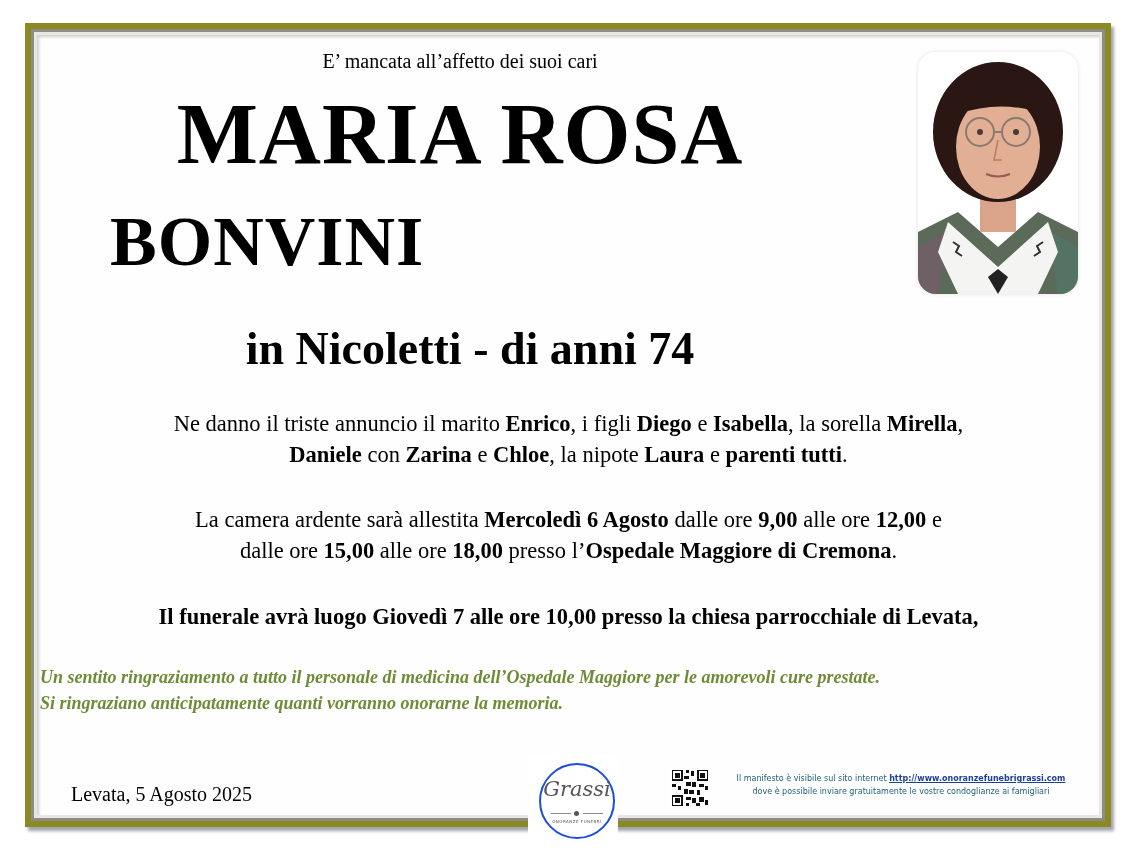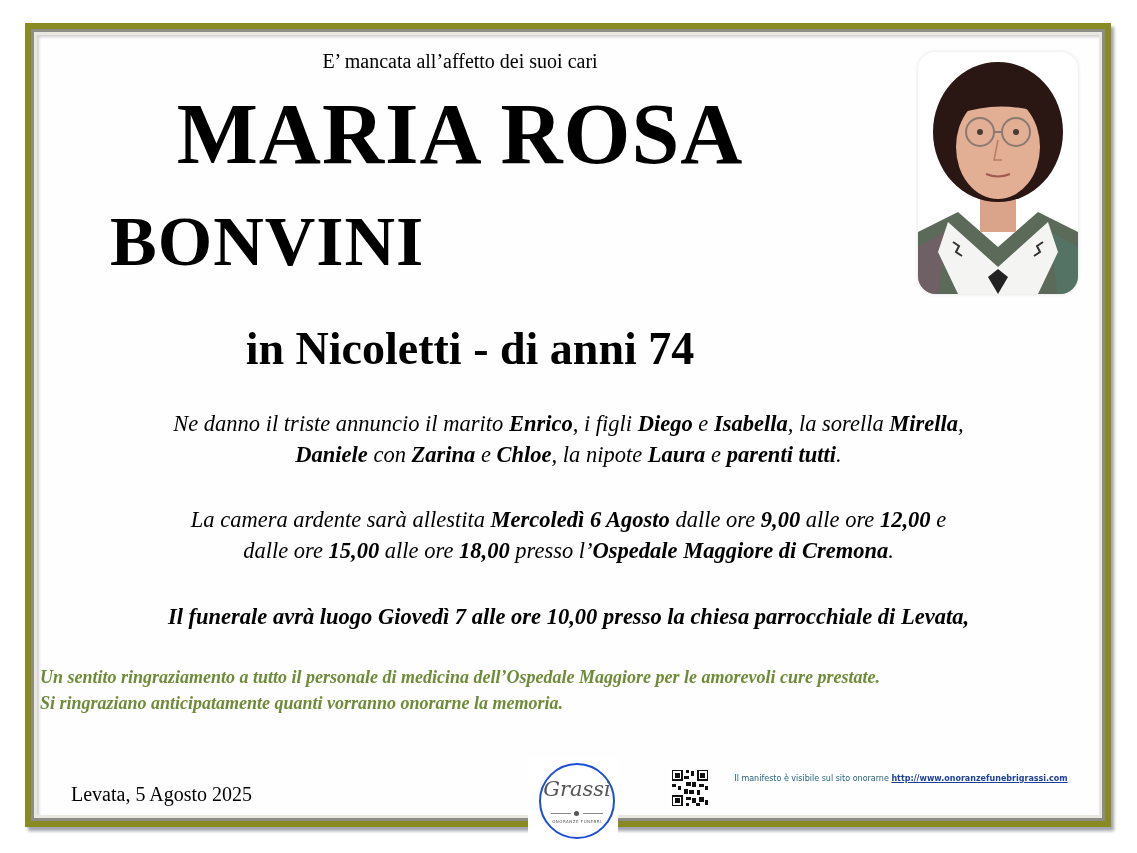--- a/index.html
+++ b/index.html
@@ -32,21 +32,21 @@
   .name1 { left:110px; top:84px; width:700px; font-size:86px; font-weight:bold; text-align:center; line-height:100px; letter-spacing:1px; }
   .name2 { left:110px; top:192px; width:700px; font-size:70px; font-weight:bold; line-height:100px; letter-spacing:1px; }
   .married { left:110px; top:320px; width:720px; font-size:46px; font-weight:bold; text-align:center; line-height:58px; }
 
   .photo {
     left:918px; top:52px; width:160px; height:242px; border-radius:18px; overflow:hidden;
     background:#fff; box-shadow: 0 0 4px rgba(0,0,0,0.12);
   }
   .photo svg { display:block; }
 
-  .para { left:40px; width:1057px; font-size:22.5px; line-height:31px; text-align:center;font-style:italic; }
+  .para { left:40px; width:1057px; font-size:22.5px; line-height:31px; text-align:center; }
   .p1 { top:408px; }
   .p2 { top:504px; }
   .p3 { top:601px; font-weight:bold; font-size:22.5px; }
   .thanks { left:40px; width:1057px; top:664px; font-size:18px; line-height:26px; font-style:italic; font-weight:bold; color:#6f8b37; text-align:left; }
 
   .place-date { left:71px; top:783px; font-size:20px; }
 
   .logo-bg { left:528px; top:756px; width:90px; height:92px; background:#fff; }
   .logo {
     left:539px; top:763px; width:72px; height:72px; border-radius:50%;
@@ -169,14 +169,15 @@
         <rect x="14" y="19" width="2" height="3"></rect>
         <rect x="18" y="18" width="3" height="3"></rect>
       <rect x="22" y="20" width="2" height="3"></rect>
         <rect x="10" y="22" width="2" height="2"></rect>
         <rect x="16" y="22" width="3" height="2"></rect>
     </g>
   </svg>
 </div>
 
 <div class="abs web">
-  <div><span>Il manifesto è visibile sul sito onorarne </span><a>http://www.onoranzefunebrigrassi.com</a></div>
+  <div><span>Il manifesto è visibile sul sito internet </span><a>http://www.onoranzefunebrigrassi.com</a></div>
+  <div>dove è possibile inviare gratuitamente  le vostre condoglianze ai famigliari</div>
 </div>
 
 </body></html>

